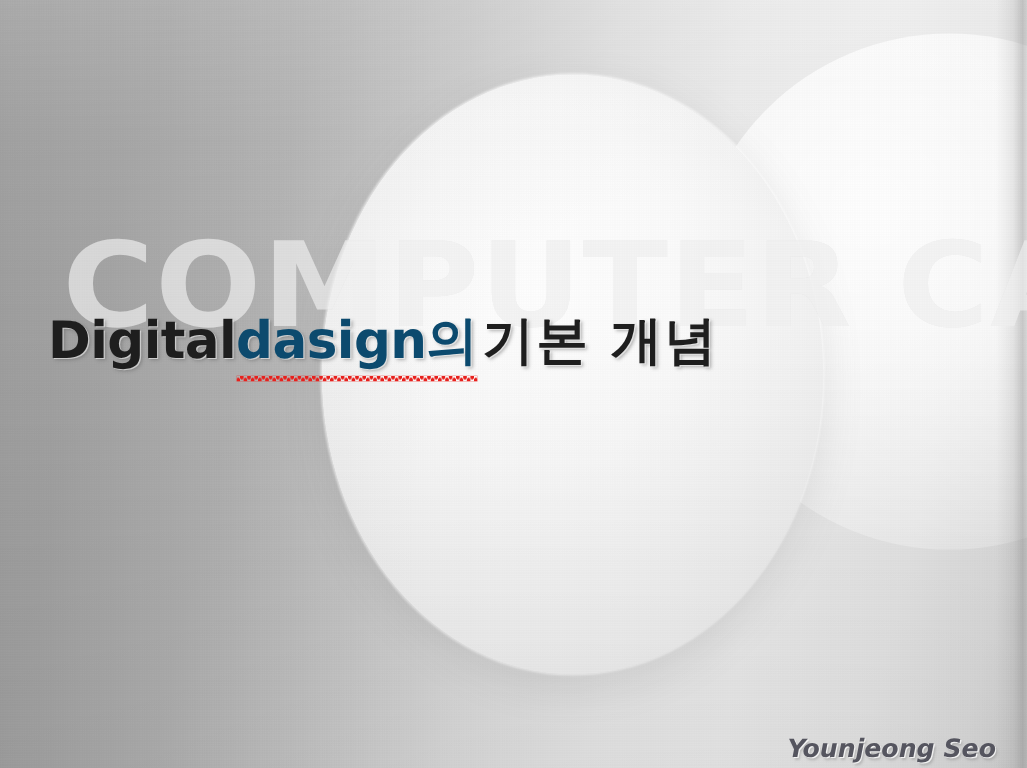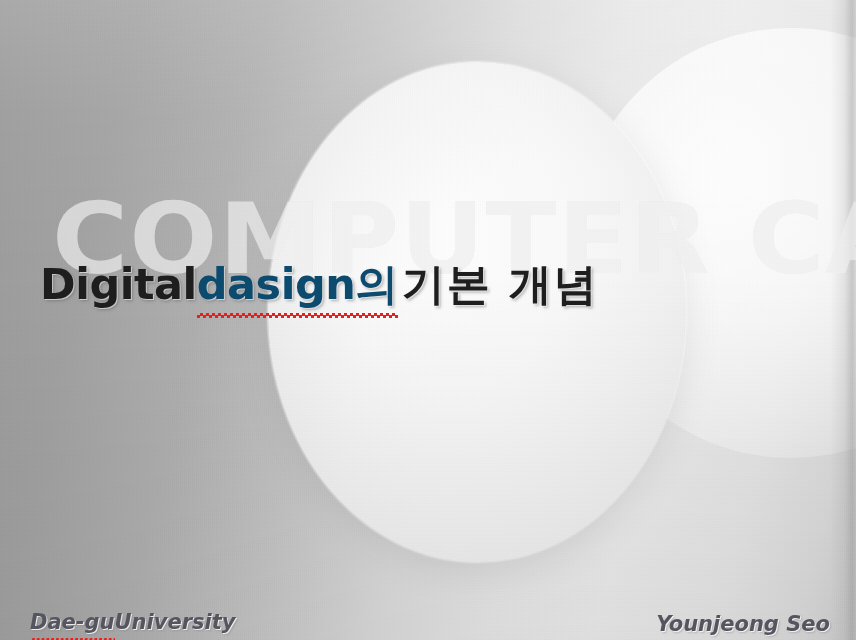--- a/index.html
+++ b/index.html
@@ -293,27 +293,20 @@
 
   <div class="title-wrap">
     <span class="title-main">Digital </span>
     <span class="title-misspelled">
       <span>dasign의</span>
       <span class="squiggle"></span>
     </span>
     <span class="title-kr"> 기본 개념</span>
   </div>
 
-  <div class="footer-left">
-    <span class="footer-text">
-      <span>Dae-gu</span>
-      <span class="squiggle thin"></span>
-    </span>
-    <span class="footer-text"> University</span>
-  </div>
 
   <div class="footer-right">
     <span class="footer-text">
       <span>Younjeong Seo</span>
       
     </span>
   </div>
 
 </div>
 

